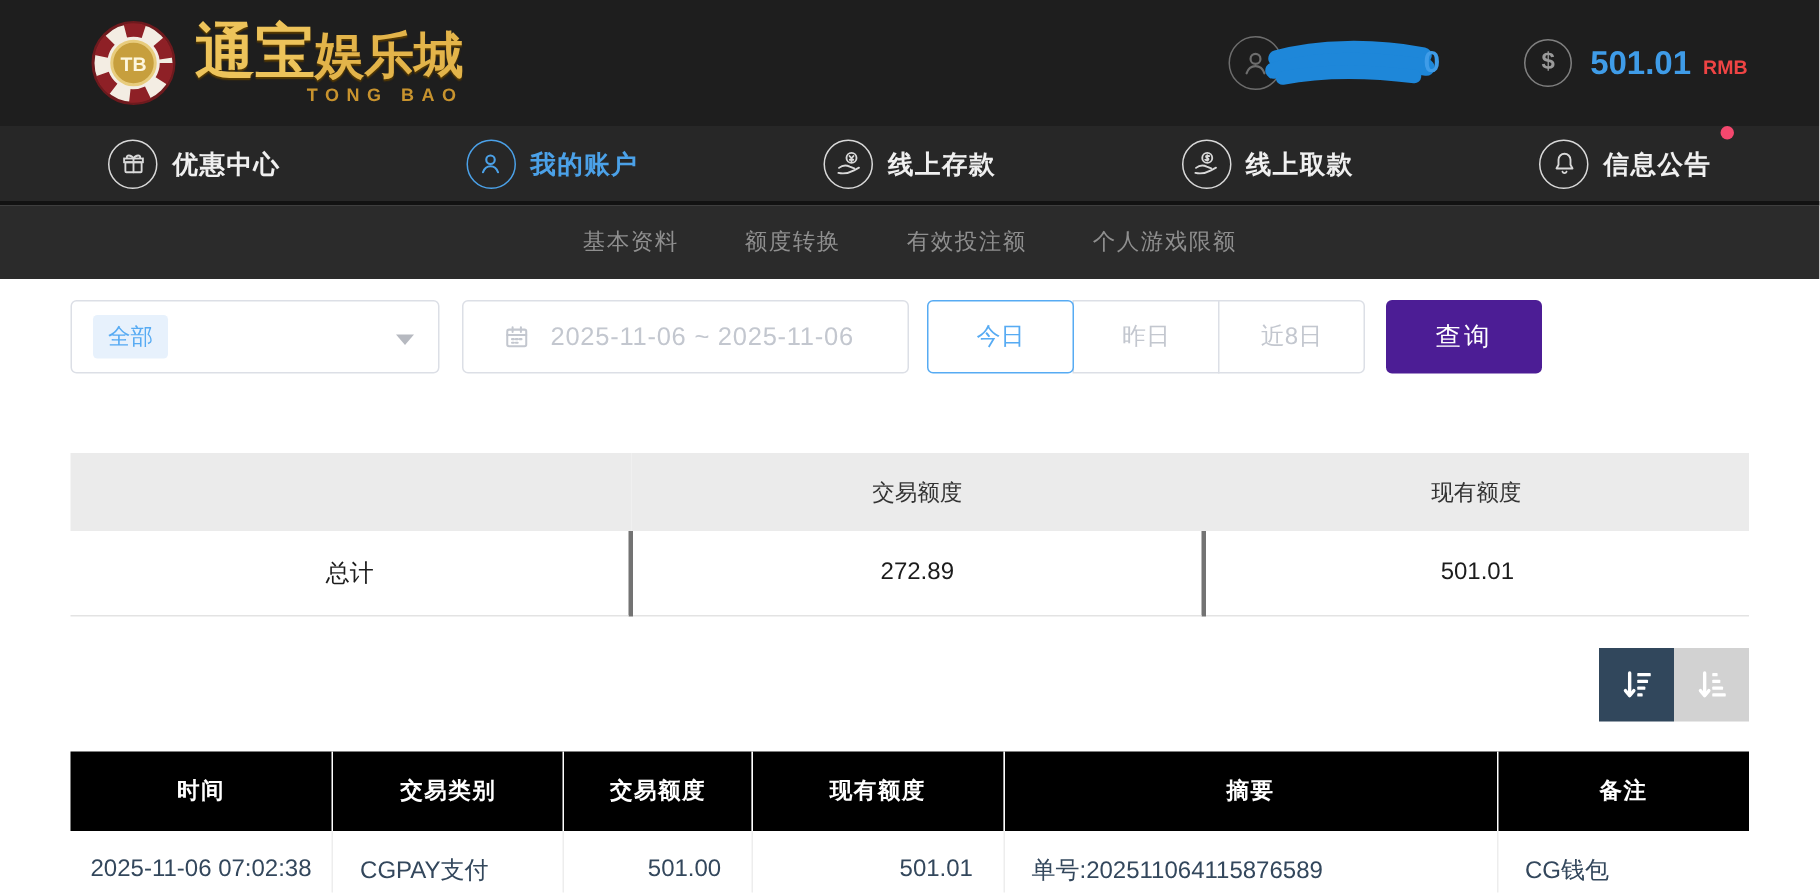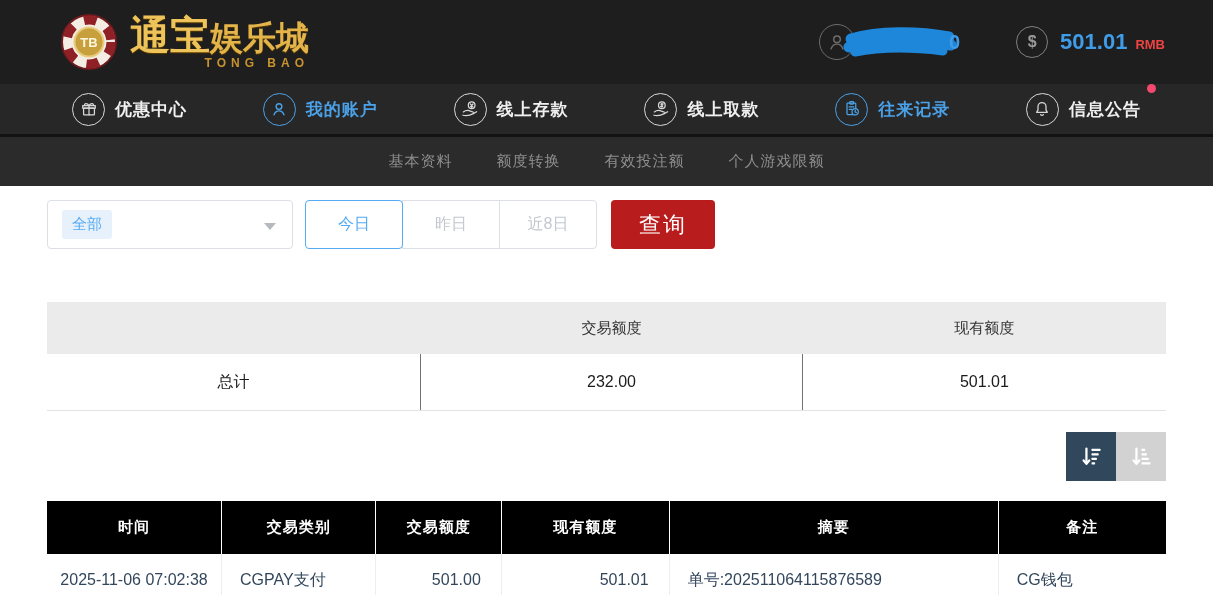--- a/index.html
+++ b/index.html
@@ -51,27 +51,27 @@
   .select-box{width:246px;height:49px;border:1px solid #dcdfe6;border-radius:4px;display:flex;align-items:center;padding:0 14px;box-sizing:border-box;position:relative;background:#fff;cursor:pointer;}
   .select-tag{background:#e7f1fc;color:#57abf3;font-size:15px;padding:5px 10px;border-radius:3px;}
   .select-caret{position:absolute;right:16px;top:22px;width:0;height:0;border-left:6px solid transparent;border-right:6px solid transparent;border-top:7px solid #b6b9c0;}
   .date-box{margin-left:15px;width:298px;height:49px;border:1px solid #dcdfe6;border-radius:4px;display:flex;align-items:center;padding-left:26px;box-sizing:border-box;gap:13px;color:#c3c7cf;background:#fff;cursor:pointer;}
   .date-box .date-text{font-size:17px;color:#c3c7cf;letter-spacing:.5px;}
   .range-group{margin-left:12px;display:flex;}
   .range-btn{width:98px;height:49px;background:#fff;border:1px solid #dcdfe6;margin-left:-1px;font-size:16px;color:#c3c7cf;cursor:pointer;font-family:inherit;position:relative;}
   .range-btn:first-child{border-radius:4px 0 0 4px;margin-left:0;}
   .range-btn:last-child{border-radius:0 4px 4px 0;}
   .range-btn.active{color:#57abf3;border:1px solid #57abf3;border-radius:4px;z-index:2;}
-  .search-btn{margin-left:14px;width:104px;height:49px;background:#b91c1c;border:none;border-radius:4px;color:#fff;font-size:22px;cursor:pointer;font-family:inherit;letter-spacing:2px;}
+  .search-btn{margin-left:14px;width:104px;height:49px;background:#4c1d95;border:none;border-radius:4px;color:#fff;font-size:17px;cursor:pointer;font-family:inherit;letter-spacing:2px;}
 
   
   .summary-table{margin-top:53px;width:100%;border-collapse:collapse;table-layout:fixed;}
   .summary-table thead th{background:#ebebeb;height:50px;font-size:15px;color:#333;font-weight:500;text-align:center;}
   .summary-table col.c1{width:33.4%;} .summary-table col.c2{width:34.1%;} .summary-table col.c3{width:32.5%;}
-  .summary-table tbody td{height:54px;font-size:16px;color:#1c1c1c;text-align:center;border-bottom:1px solid #e3e3e3;border-right:1px solid #737373;background:#fff;}
+  .summary-table tbody td{height:54px;font-size:16px;color:#1c1c1c;text-align:center;border-bottom:1px solid #e3e3e3;border-right:3px solid #737373;background:#fff;}
   .summary-table tbody td:last-child{border-right:none;}
 
   
   .sort-row{margin-top:21px;display:flex;justify-content:flex-end;}
   .sort-btn{width:50px;height:49px;border:none;display:flex;align-items:center;justify-content:center;cursor:pointer;padding:0;}
   .sort-btn.desc{background:#31475c;}
   .sort-btn.asc{background:#d2d2d2;}
 
   
   .records-table{margin-top:20px;width:100%;border-collapse:collapse;table-layout:fixed;}
@@ -174,32 +174,20 @@
         <svg width="20" height="20" viewBox="0 0 24 24" fill="none" stroke="currentColor" stroke-width="1.5" stroke-linecap="round">
           <circle cx="13" cy="7.5" r="4"></circle>
           <path d="M13 5.3v4.4 M14.6 6.1c-2.2-1.1-3.6.4-1.6 1.4s.6 2.6-1.6 1.5"></path>
           <path d="M4 15.5c2.8-2.2 5.6-2.4 8.6-1l3.6 1.4"></path>
           <path d="M3.5 19.5c4.5 1 8.5.2 12.5-2l4-2.2"></path>
         </svg>
       </span>
       <span class="nav-label">线上取款</span>
     </div>
 
-    <div class="nav-item active">
-      <span class="icon-circle">
-        <svg width="20" height="20" viewBox="0 0 24 24" fill="none" stroke="currentColor" stroke-width="1.5" stroke-linecap="round">
-          <rect x="6" y="4.8" width="10.5" height="14" rx="1"></rect>
-          <rect x="9.3" y="3.2" width="4.6" height="2.8" rx="0.8"></rect>
-          <path d="M8.6 9.5h5.5 M8.6 12.3h3.2"></path>
-          <circle cx="15.8" cy="15.3" r="3.8" fill="#272727"></circle>
-          <path d="M15.8 13.4v2l1.5 1"></path>
-        </svg>
-      </span>
-      <span class="nav-label">往来记录</span>
-    </div>
 
     <div class="nav-item">
       <span class="icon-circle">
         <svg width="20" height="20" viewBox="0 0 24 24" fill="none" stroke="currentColor" stroke-width="1.5" stroke-linecap="round" stroke-linejoin="round">
           <path d="M12 4.2a4.8 4.8 0 0 0-4.8 4.8v4L5.6 16h12.8l-1.6-3V9A4.8 4.8 0 0 0 12 4.2z"></path>
           <path d="M10.4 18.6a1.7 1.7 0 0 0 3.2 0"></path>
         </svg>
       </span>
       <span class="nav-label">信息公告</span>
       <span class="badge-dot"></span>
@@ -214,20 +202,28 @@
   </div>
 
   <main class="content">
 
     <div class="filter-row">
       <div class="select-box">
         <span class="select-tag">全部</span>
         <span class="select-caret"></span>
       </div>
 
+      <div class="date-box">
+        <svg width="19" height="19" viewBox="0 0 24 24" fill="none" stroke="#c3c7cf" stroke-width="1.7" stroke-linecap="round">
+          <rect x="4" y="6" width="16" height="14" rx="1.5"></rect>
+          <path d="M4 10.5h16 M8.5 4v4 M15.5 4v4"></path>
+          <path d="M8 14h1.6 M11.2 14h1.6 M14.4 14h1.6 M8 17h1.6 M11.2 17h1.6"></path>
+        </svg>
+        <span class="date-text">2025-11-06 ~ 2025-11-06</span>
+      </div>
 
       <div class="range-group">
         <button class="range-btn active">今日</button>
         <button class="range-btn">昨日</button>
         <button class="range-btn">近8日</button>
       </div>
 
       <button class="search-btn">查询</button>
     </div>
 
@@ -240,21 +236,21 @@
       <thead>
         <tr>
           <th></th>
           <th>交易额度</th>
           <th>现有额度</th>
         </tr>
       </thead>
       <tbody>
         <tr>
           <td>总计</td>
-          <td>232.00</td>
+          <td>272.89</td>
           <td>501.01</td>
         </tr>
       </tbody>
     </table>
 
     <div class="sort-row">
       <button class="sort-btn desc">
         <svg width="27" height="27" viewBox="0 0 24 24">
           <g stroke="#fff" stroke-width="2" fill="none" stroke-linecap="round" stroke-linejoin="round">
             <path d="M7.5 5v13"></path>

